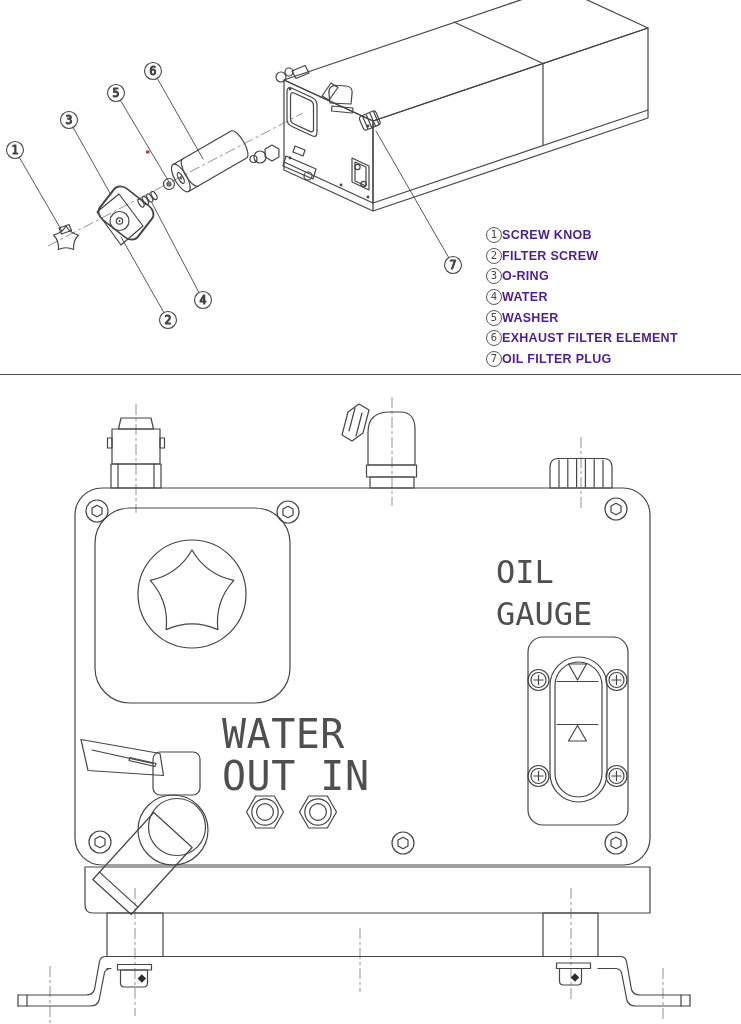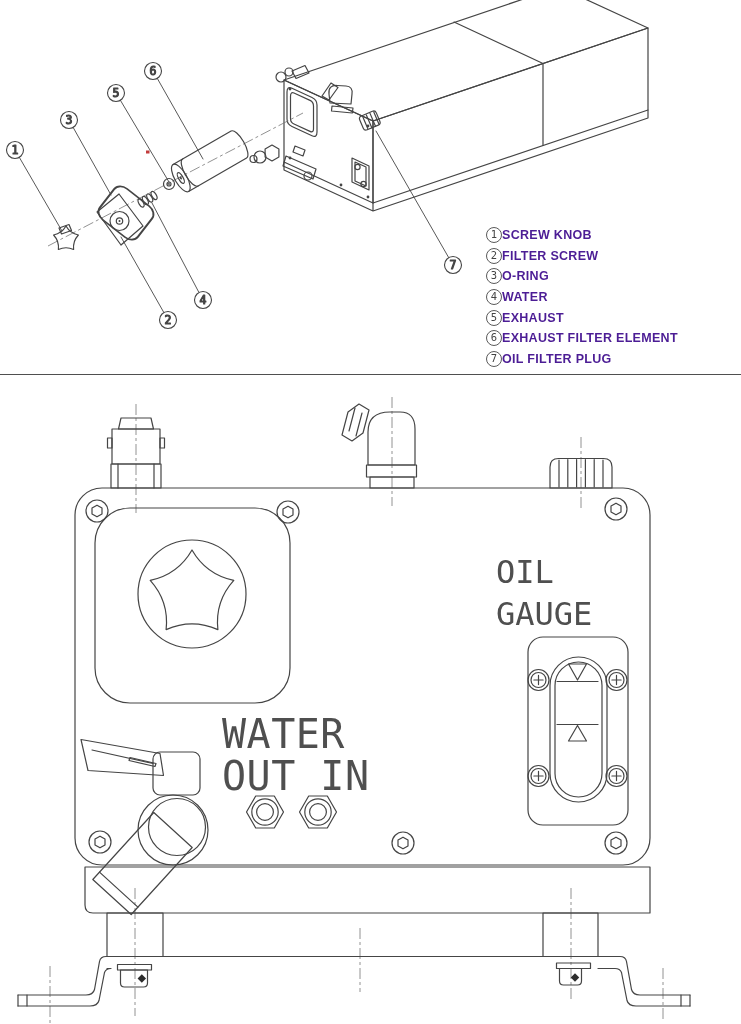--- a/index.html
+++ b/index.html
@@ -182,21 +182,21 @@
     <div class="plist-row">
       <span class="plist-num">3</span>
       <span class="plist-lbl">O-RING</span>
     </div>
     <div class="plist-row">
       <span class="plist-num">4</span>
       <span class="plist-lbl">WATER</span>
     </div>
     <div class="plist-row">
       <span class="plist-num">5</span>
-      <span class="plist-lbl">EXHAUST</span>
+      <span class="plist-lbl">WASHER</span>
     </div>
     <div class="plist-row">
       <span class="plist-num">6</span>
       <span class="plist-lbl">EXHAUST FILTER ELEMENT</span>
     </div>
     <div class="plist-row">
       <span class="plist-num">7</span>
       <span class="plist-lbl">OIL FILTER PLUG</span>
     </div>
   </div>

